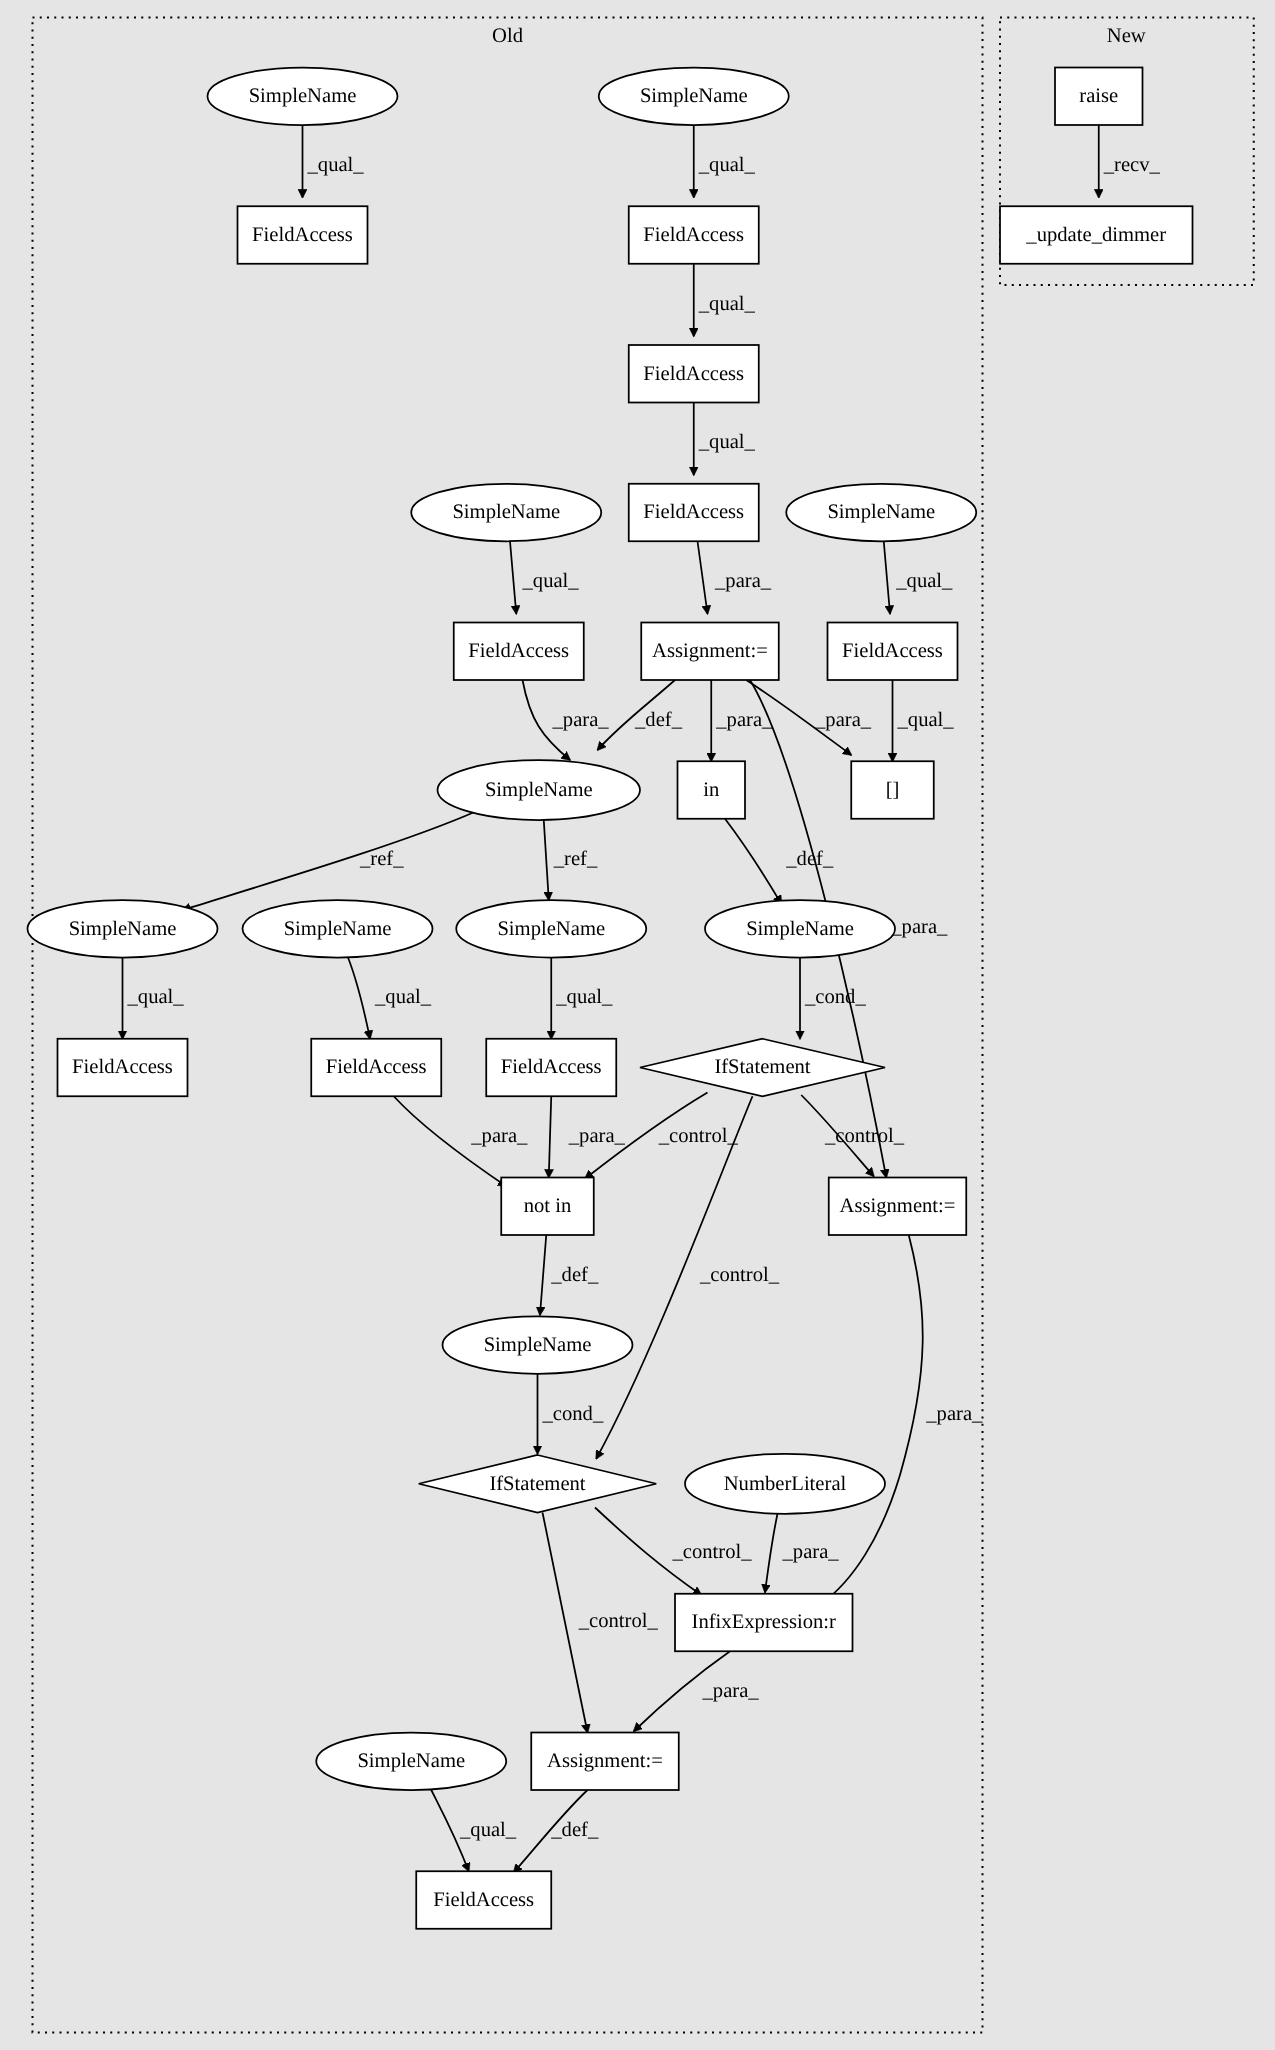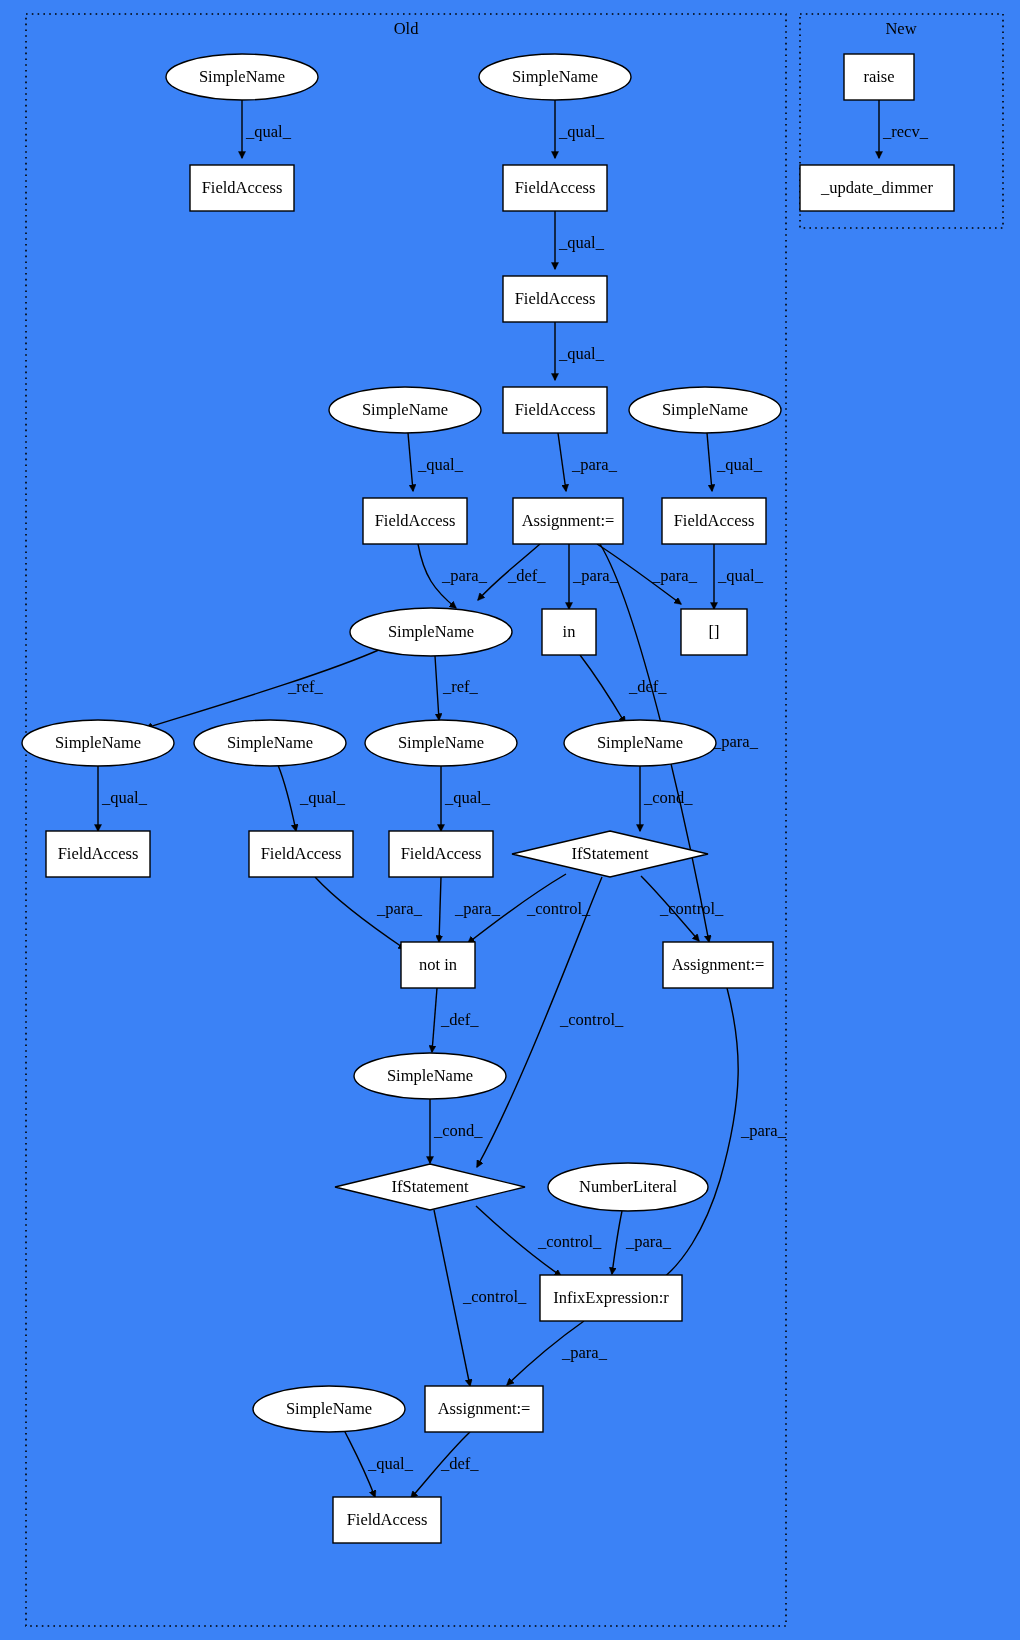--- a/index.html
+++ b/index.html
@@ -4,21 +4,21 @@
 <style>
   html, body {
     margin: 0;
     padding: 0;
     background: #ffffff;
   }
   #canvas {
     position: relative;
     width: 1020px;
     height: 1640px;
-    background: #3b82f6;
+    background: #e5e5e5;
     font-family: "Liberation Serif", "DejaVu Serif", serif;
   }
   svg { display: block; }
   text { font-family: "Liberation Serif", "DejaVu Serif", serif; fill: #000000; }
   .node-shape { fill: #ffffff; stroke: #000000; stroke-width: 1.4; }
   .node-label { font-size: 16.5px; text-anchor: middle; dominant-baseline: middle; }
   .edge-line { fill: none; stroke: #000000; stroke-width: 1.4; }
   .edge-label { font-size: 16.5px; text-anchor: start; dominant-baseline: middle; }
   .cluster-box { fill: none; stroke: #000000; stroke-width: 1.6; stroke-dasharray: 1.6 4.2; stroke-linecap: butt; }
   .cluster-title { font-size: 16.5px; text-anchor: middle; dominant-baseline: middle; }

